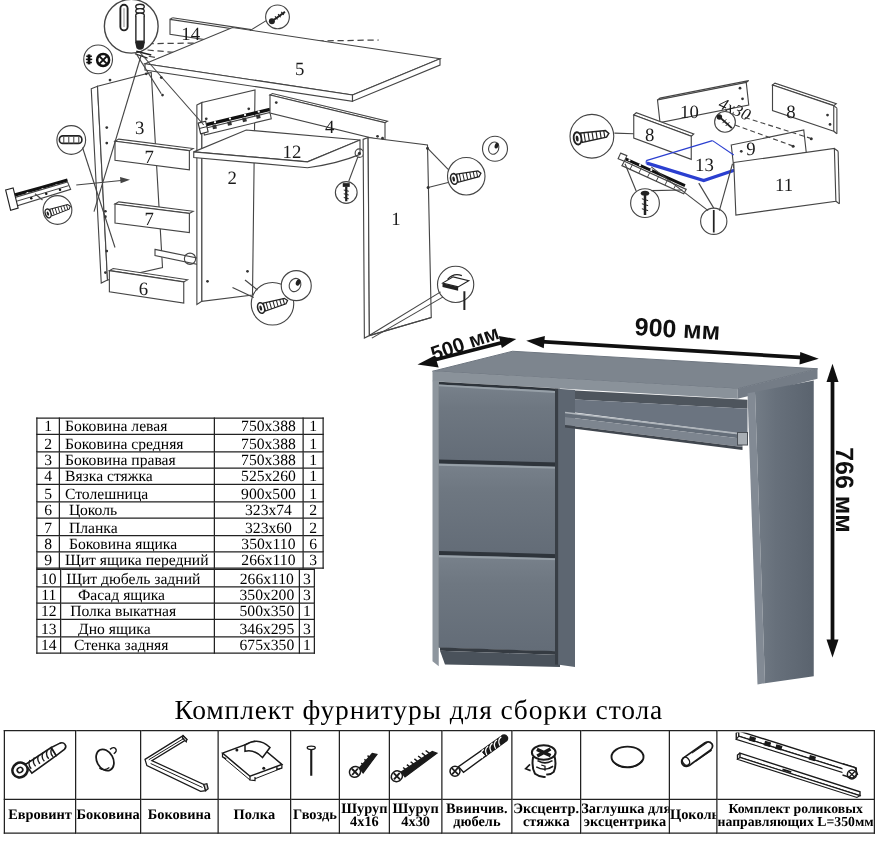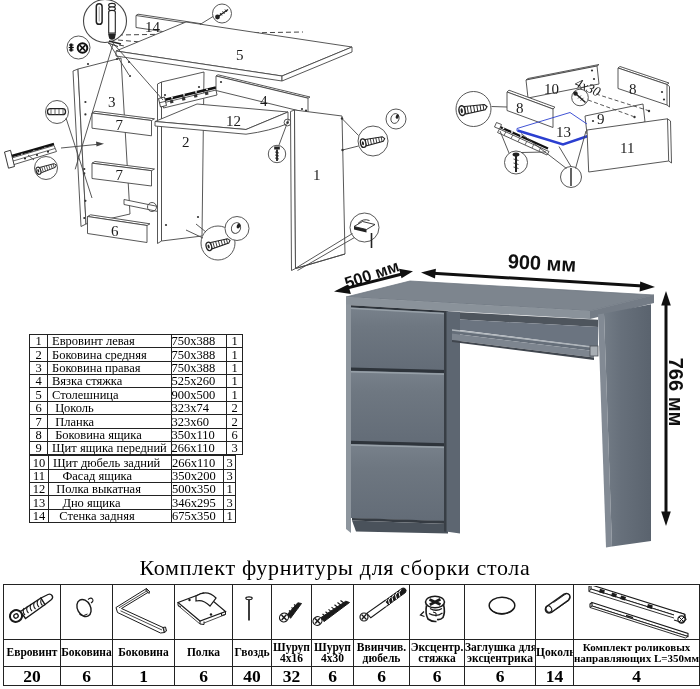--- a/index.html
+++ b/index.html
@@ -3,21 +3,21 @@
 <meta charset="utf-8">
 <style>
 html,body{margin:0;padding:0;background:#fff;}
 #page{position:relative;width:700px;height:689px;background:#fff;overflow:hidden;font-family:"Liberation Serif",serif;color:#000;}
 #bg{position:absolute;left:0;top:0;}
 table{border-collapse:collapse;table-layout:fixed;}
 td{border:1px solid #222;overflow:hidden;white-space:nowrap;}
 .pt td{font-size:12.5px;line-height:12px;padding:0;}
 .pt .num{text-align:center;}
 .pt .nm{padding-left:4px;}
-.pt .sz{text-align:left;}
+.pt .sz{text-align:center;padding-left:16px;}
 .pt .q{text-align:center;}
 #hw td{text-align:center;vertical-align:middle;padding:0;}
 #hw .lbl{font-size:11.5px;line-height:11.5px;}
 #hw td svg{display:block;margin:0 auto;}
 #hw .qty{font-size:17.5px;line-height:17px;}
 </style>
 </head>
 <body>
 <div id="page">
 <svg id="bg" width="700" height="689" viewBox="0 0 700 689">
@@ -368,21 +368,21 @@
 </g>
 </g>
 
 </svg>
 
 <div style="position:absolute;left:29px;top:334px;">
 <table class="pt" style="width:211px">
 <tbody>
           <tr style="height:13px">
             <td class="num" style="width:17px">1</td>
-            <td class="nm" style="width:118.5px">Евровинт левая</td>
+            <td class="nm" style="width:118.5px">Боковина левая</td>
             <td class="sz" style="width:54.5px">750х388</td>
             <td class="q" style="width:15px">1</td>
           </tr>
 <tr style="height:14px">
             <td class="num">2</td>
             <td class="nm">Боковина средняя</td>
             <td class="sz">750х388</td>
             <td class="q">1</td>
           </tr>
 <tr style="height:13px">
@@ -615,29 +615,15 @@
 <td class="lbl">Полка</td>
 <td class="lbl">Гвоздь</td>
 <td class="lbl">Шуруп<br>4х16</td>
 <td class="lbl">Шуруп<br>4х30</td>
 <td class="lbl">Ввинчив.<br>дюбель</td>
 <td class="lbl">Эксцентр.<br>стяжка</td>
 <td class="lbl">Заглушка для<br>эксцентрика</td>
 <td class="lbl">Цоколь</td>
 <td class="lbl" style="font-size:11px;line-height:11px">Комплект роликовых<br>направляющих L=350мм</td>
 </tr>
-<tr style="height:19px">
-<td class="qty">20</td>
-<td class="qty">6</td>
-<td class="qty">1</td>
-<td class="qty">6</td>
-<td class="qty">40</td>
-<td class="qty">32</td>
-<td class="qty">6</td>
-<td class="qty">6</td>
-<td class="qty">6</td>
-<td class="qty">6</td>
-<td class="qty">14</td>
-<td class="qty">4</td>
-</tr>
 </tbody>
     </table>
 </div>
 
 </body></html>

